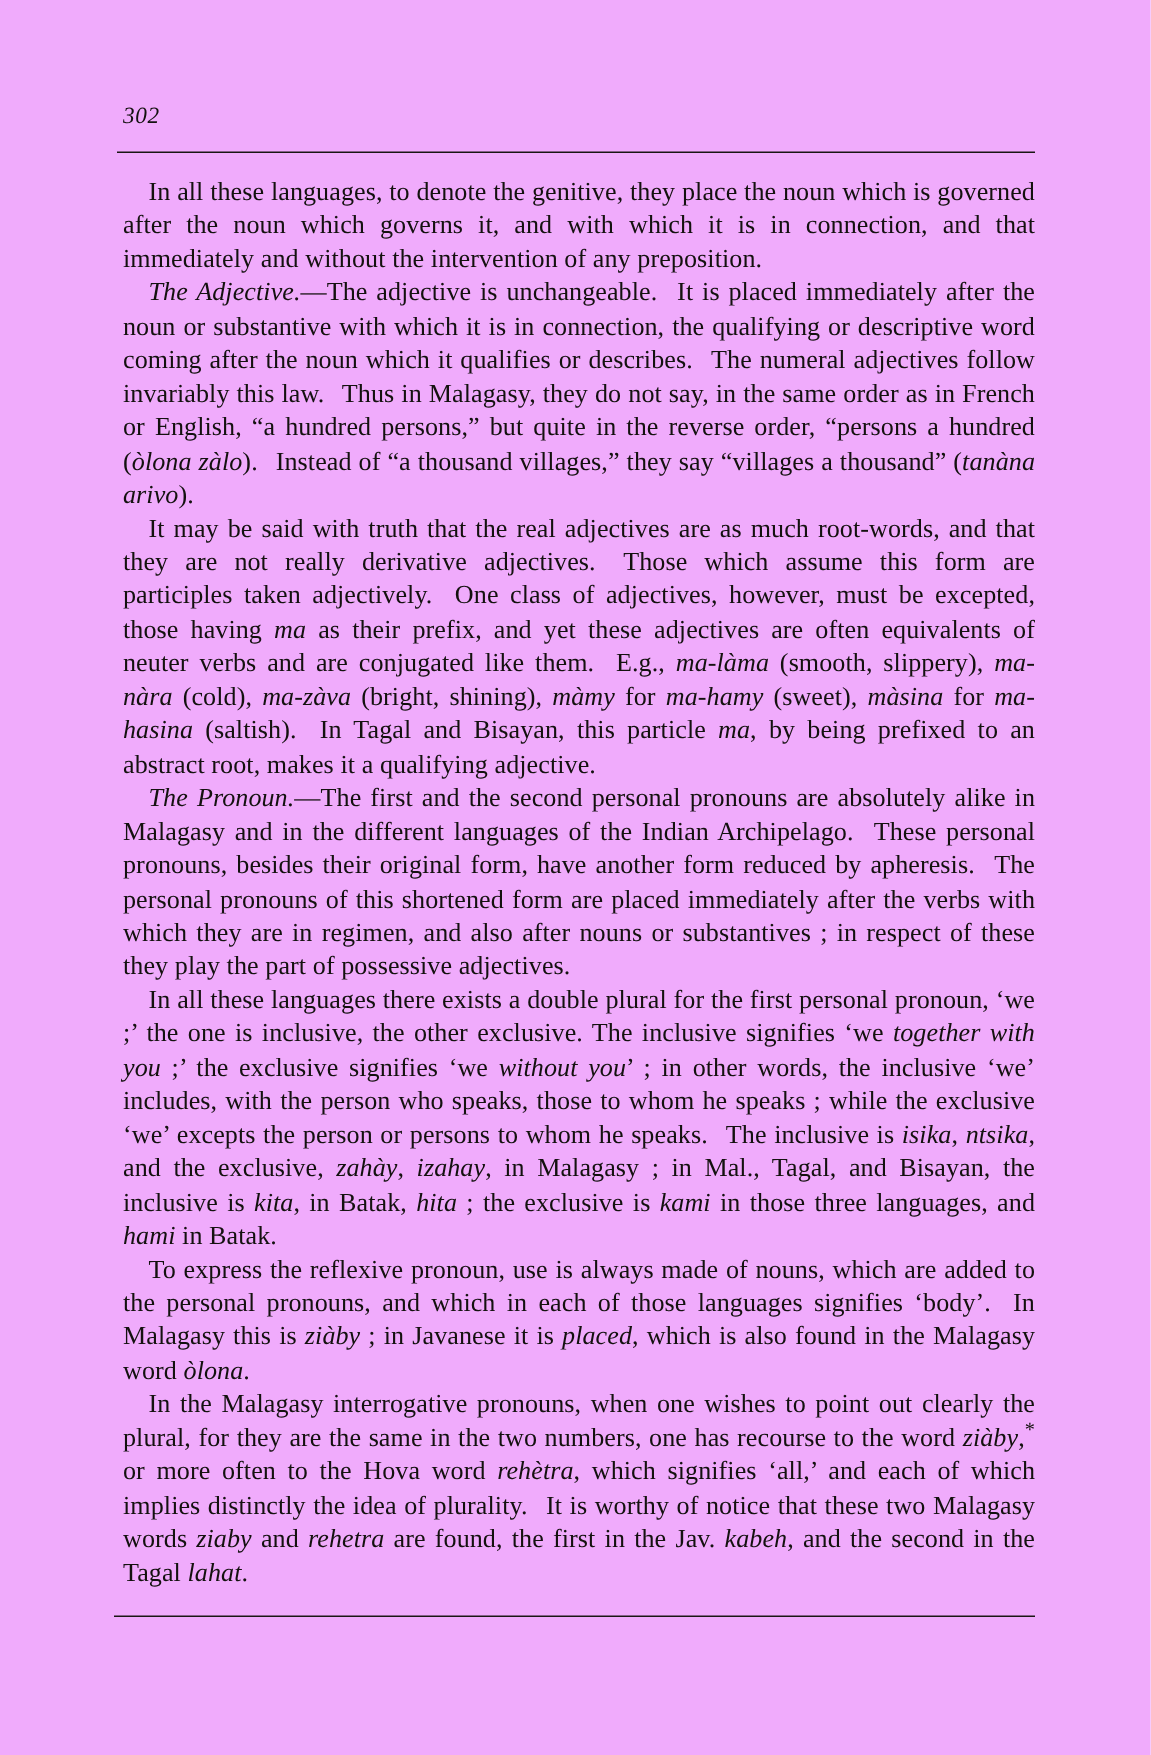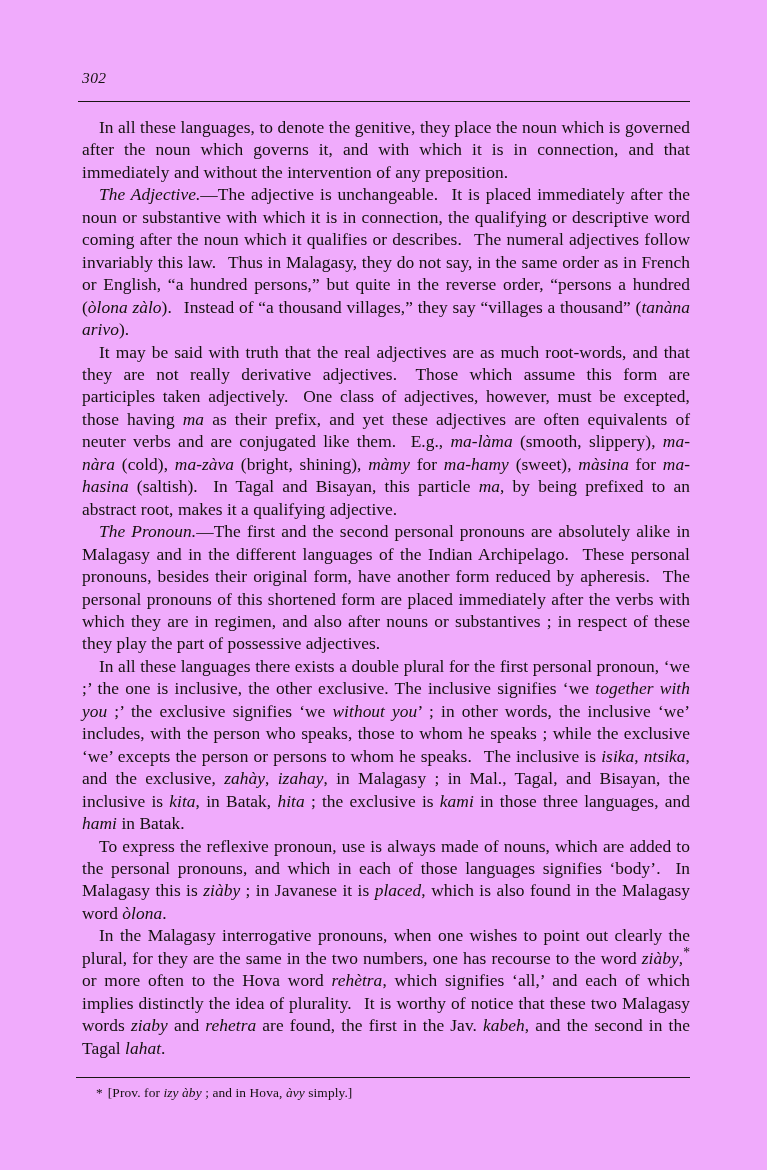--- a/index.html
+++ b/index.html
@@ -136,15 +136,14 @@
 
     <p class="para">In all these languages there exists a double plural for the first personal pronoun, ‘we ;’ the one is inclusive, the other exclusive. The inclusive signifies ‘we <i>together with you</i> ;’ the exclusive signifies ‘we <i>without you</i>’ ; in other words, the inclusive ‘we’ includes, with the person who speaks, those to whom he speaks ; while the exclusive ‘we’ excepts the person or persons to whom he speaks.<span class="sep"></span> The inclusive is <i>isika</i>, <i>ntsika</i>, and the exclusive, <i>zahày</i>, <i>izahay</i>, in Malagasy ; in Mal., Tagal, and Bisayan, the inclusive is <i>kita</i>, in Batak, <i>hita</i> ; the exclusive is <i>kami</i> in those three languages, and <i>hami</i> in Batak.</p>
 
     <p class="para">To express the reflexive pronoun, use is always made of nouns, which are added to the personal pronouns, and which in each of those languages signifies ‘body’.<span class="sep"></span> In Malagasy this is <i>ziàby</i> ; in Javanese it is <i>placed</i>, which is also found in the Malagasy word <i>òlona</i>.</p>
 
     <p class="para">In the Malagasy interrogative pronouns, when one wishes to point out clearly the plural, for they are the same in the two numbers, one has recourse to the word <i>ziàby</i>,<sup class="fnmark">*</sup> or more often to the Hova word <i>rehètra</i>, which signifies ‘all,’ and each of which implies distinctly the idea of plurality.<span class="sep"></span> It is worthy of notice that these two Malagasy words <i>ziaby</i> and <i>rehetra</i> are found, the first in the Jav. <i>kabeh</i>, and the second in the Tagal <i>lahat</i>.</p>
 
   </div>
 
   <div class="foot-rule"></div>
-  <div class="footnote"><span class="star">*</span><span>[Prov. for </span><i>izy àby</i><span> ; and in Hova, </span><i>àvy</i><span> simply.]</span></div>
 
 </div>
 
 </body></html>

